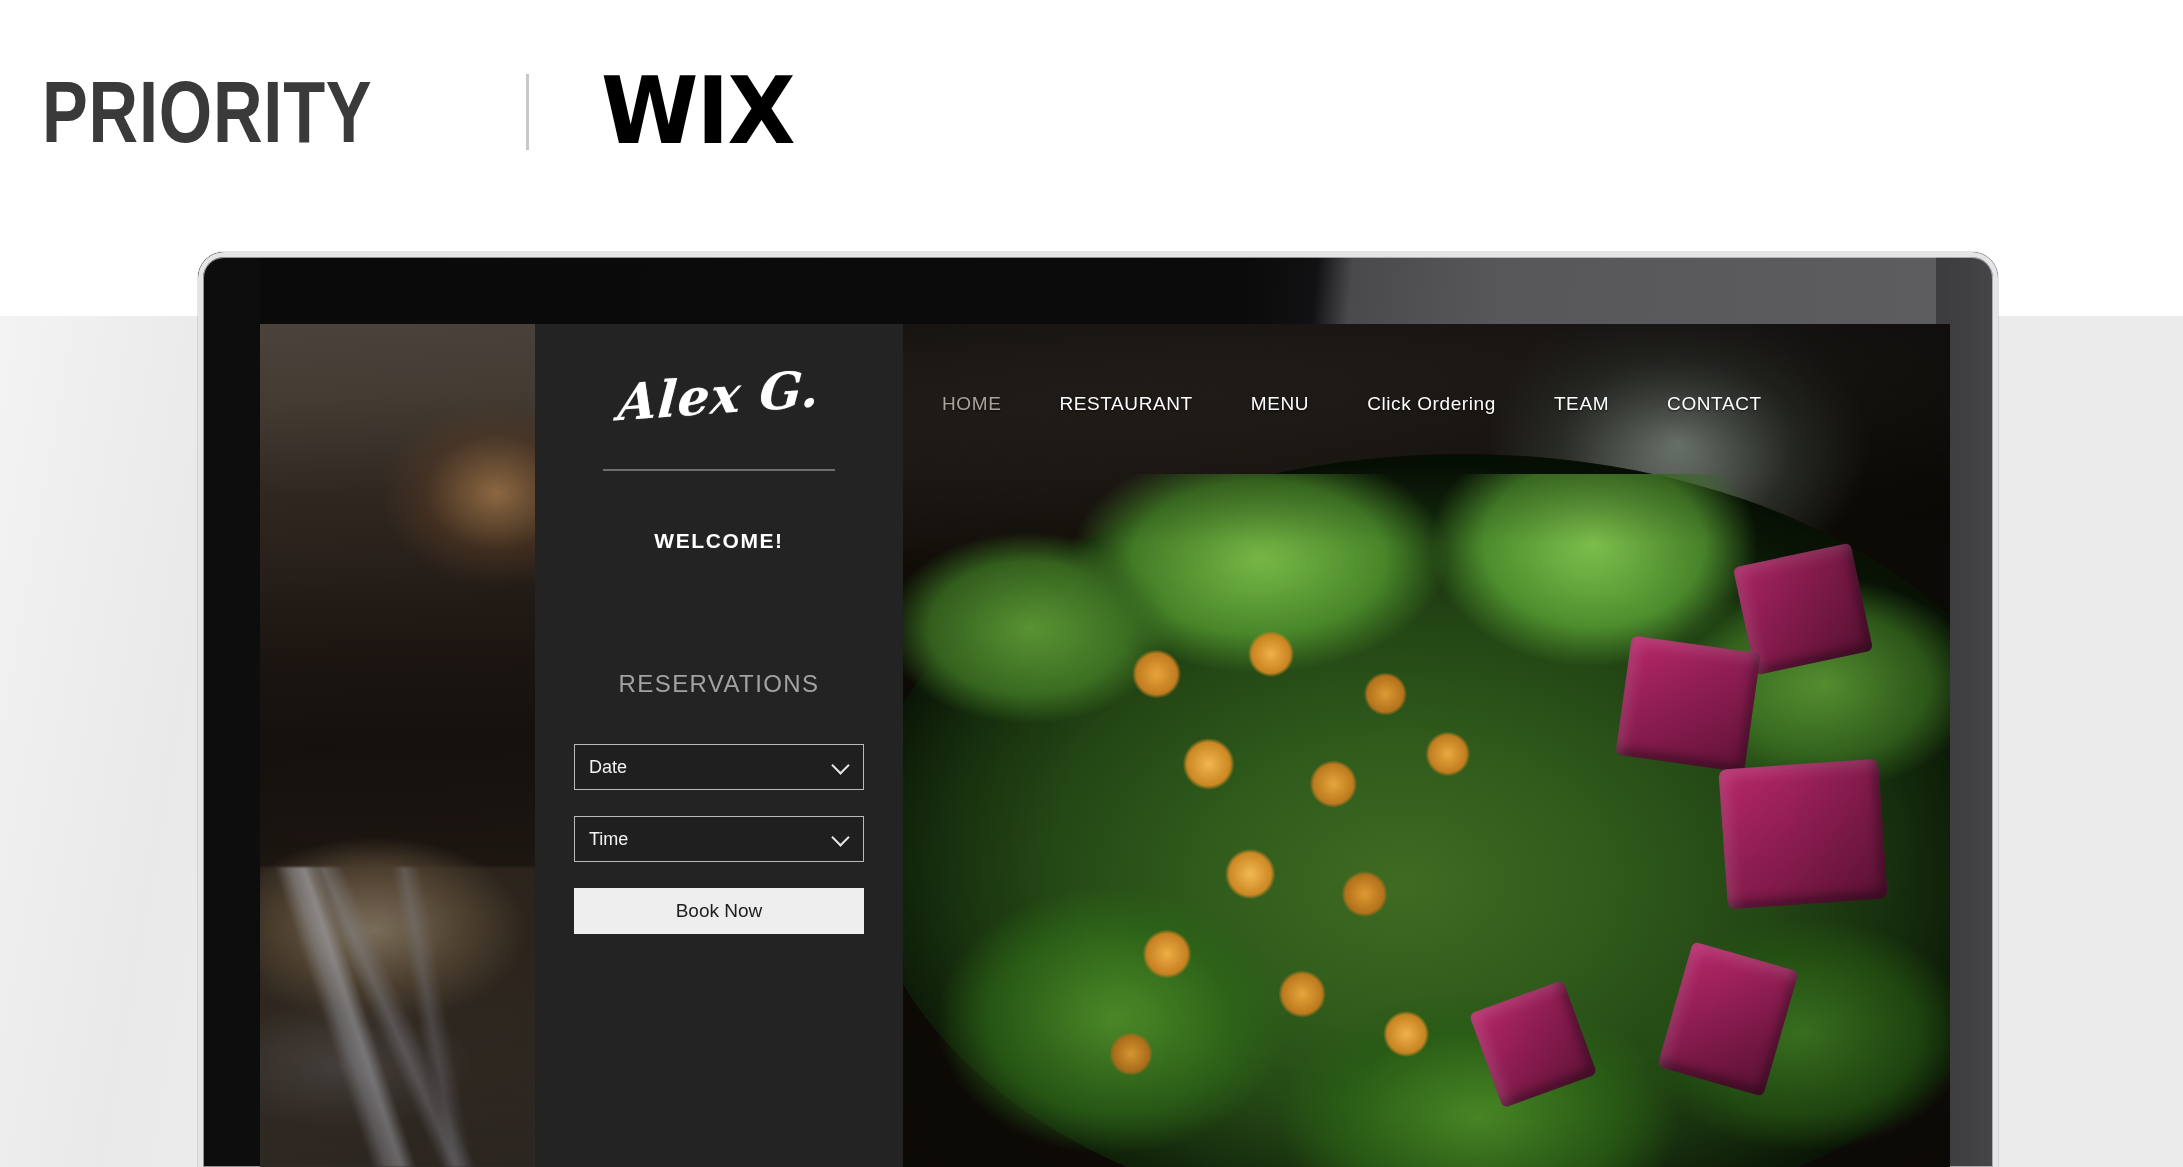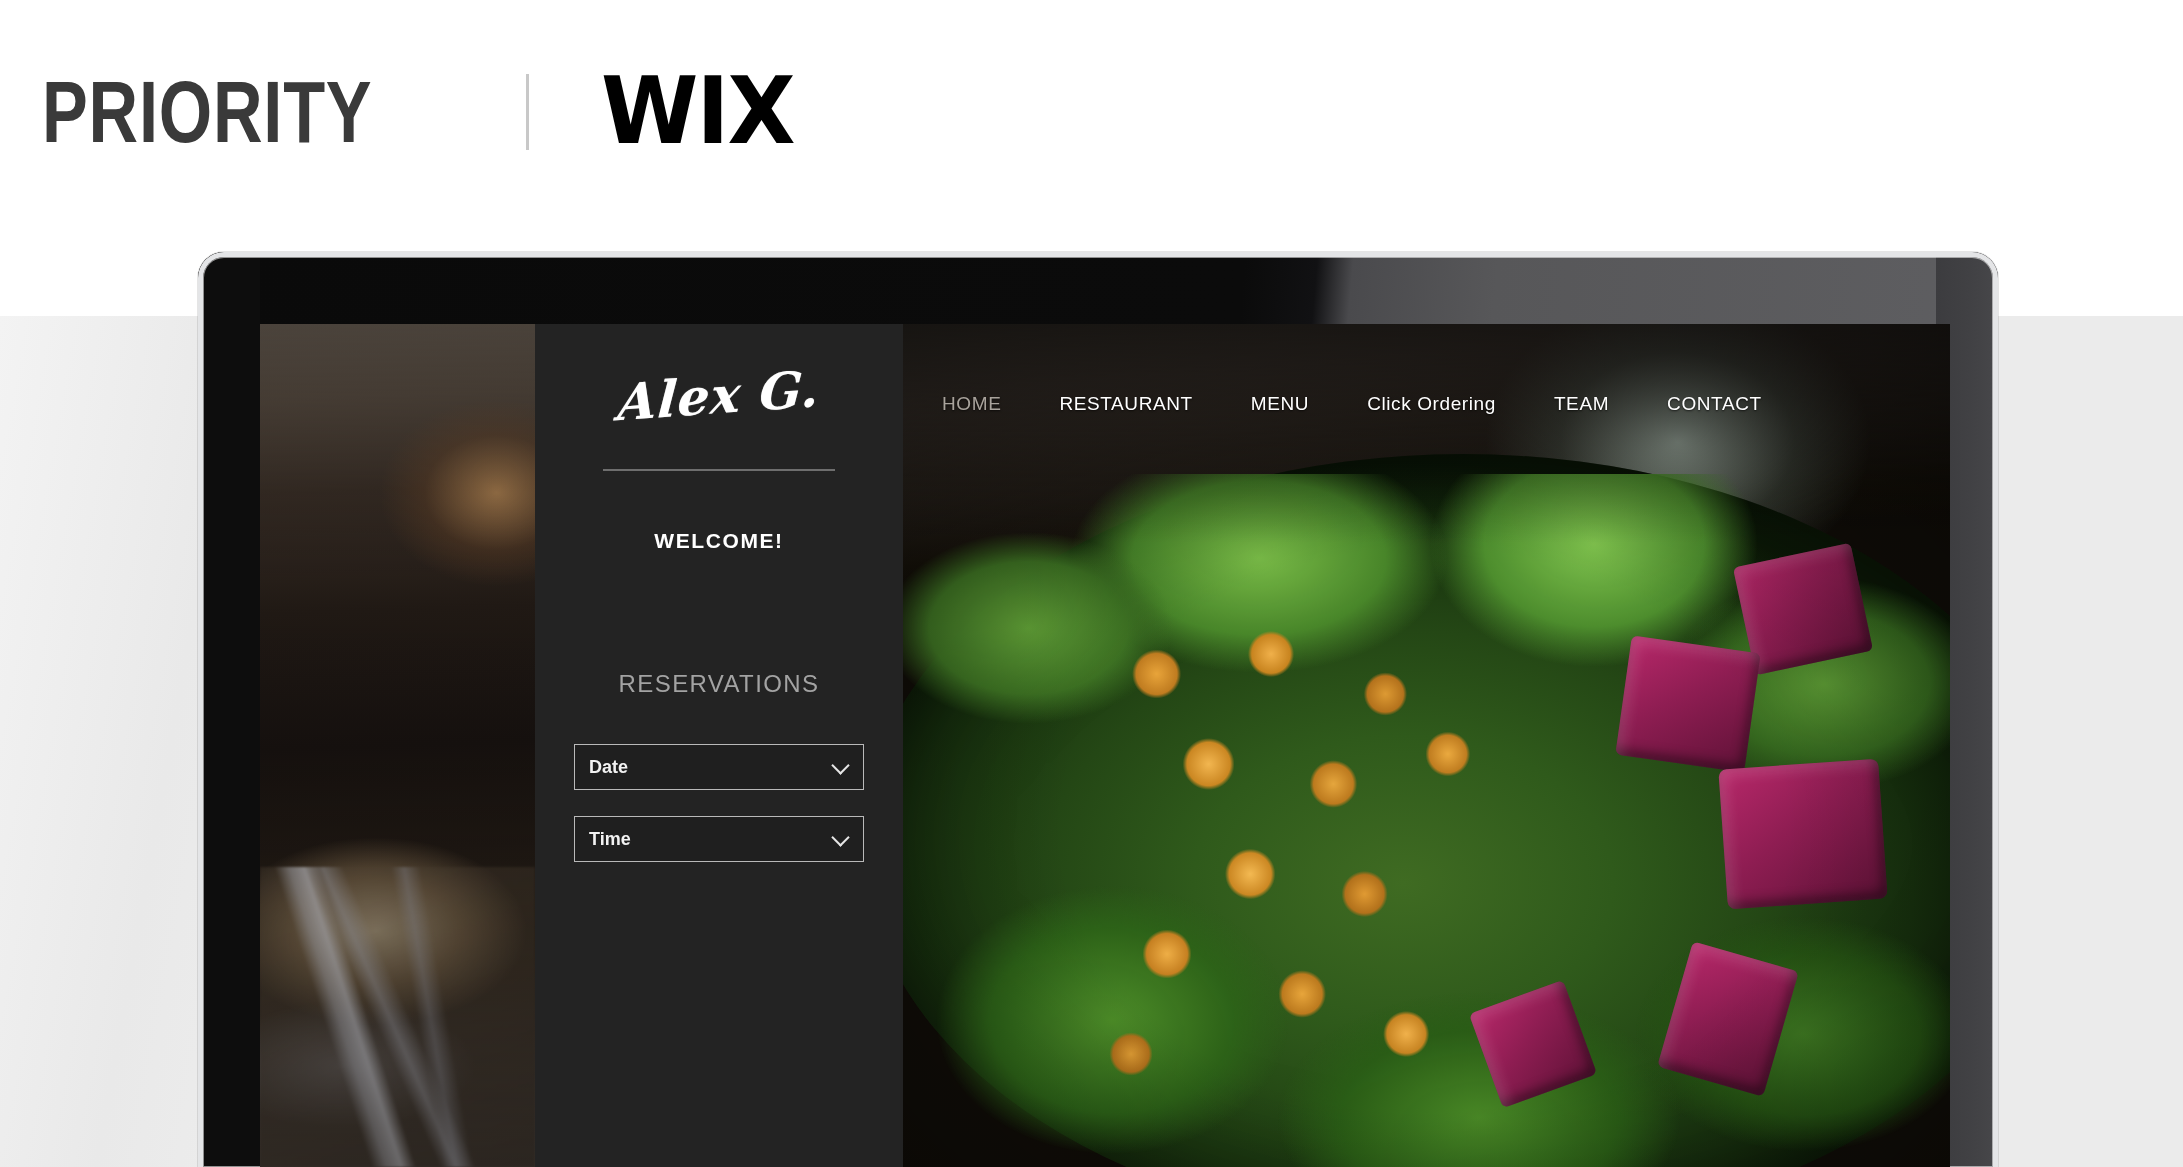--- a/index.html
+++ b/index.html
@@ -139,21 +139,20 @@
     margin-top:117px; font-size:24px; color:#a3a3a3;
     letter-spacing:1.4px; font-weight:400;
   }
   .form-fields { margin-top:46px; width:290px; }
   .select-field {
     position:relative; width:290px; height:46px;
     border:1px solid #b9b9b9; background:#1f1f1f;
     margin-bottom:26px;
     display:flex; align-items:center;
     cursor:pointer;
-    font-weight:bold;
   }
   .select-label {
     margin-left:14px; font-size:18px; color:#f2f2f2;
   }
   .chevron { position:absolute; right:16px; top:50%;
              width:13px; height:13px; margin-top:-8px;
              border-right:2.4px solid #e6e6e6;
              border-bottom:2.4px solid #e6e6e6;
              transform:rotate(45deg); }
   .book-btn {
@@ -276,20 +275,21 @@
 
     <div class="form-fields">
       <div class="select-field">
         <span class="select-label">Date</span>
         <span class="chevron"></span>
       </div>
       <div class="select-field">
         <span class="select-label">Time</span>
         <span class="chevron"></span>
       </div>
+      <button class="book-btn">Book Now</button>
     </div>
   </div>
 
   <div class="hero">
     <div class="hero-plate"></div>
     <div class="hero-greens"></div>
     <div class="hero-chickpeas"></div>
     <div class="hero-beets">
       <div class="beet b1"></div>
       <div class="beet b2"></div>

